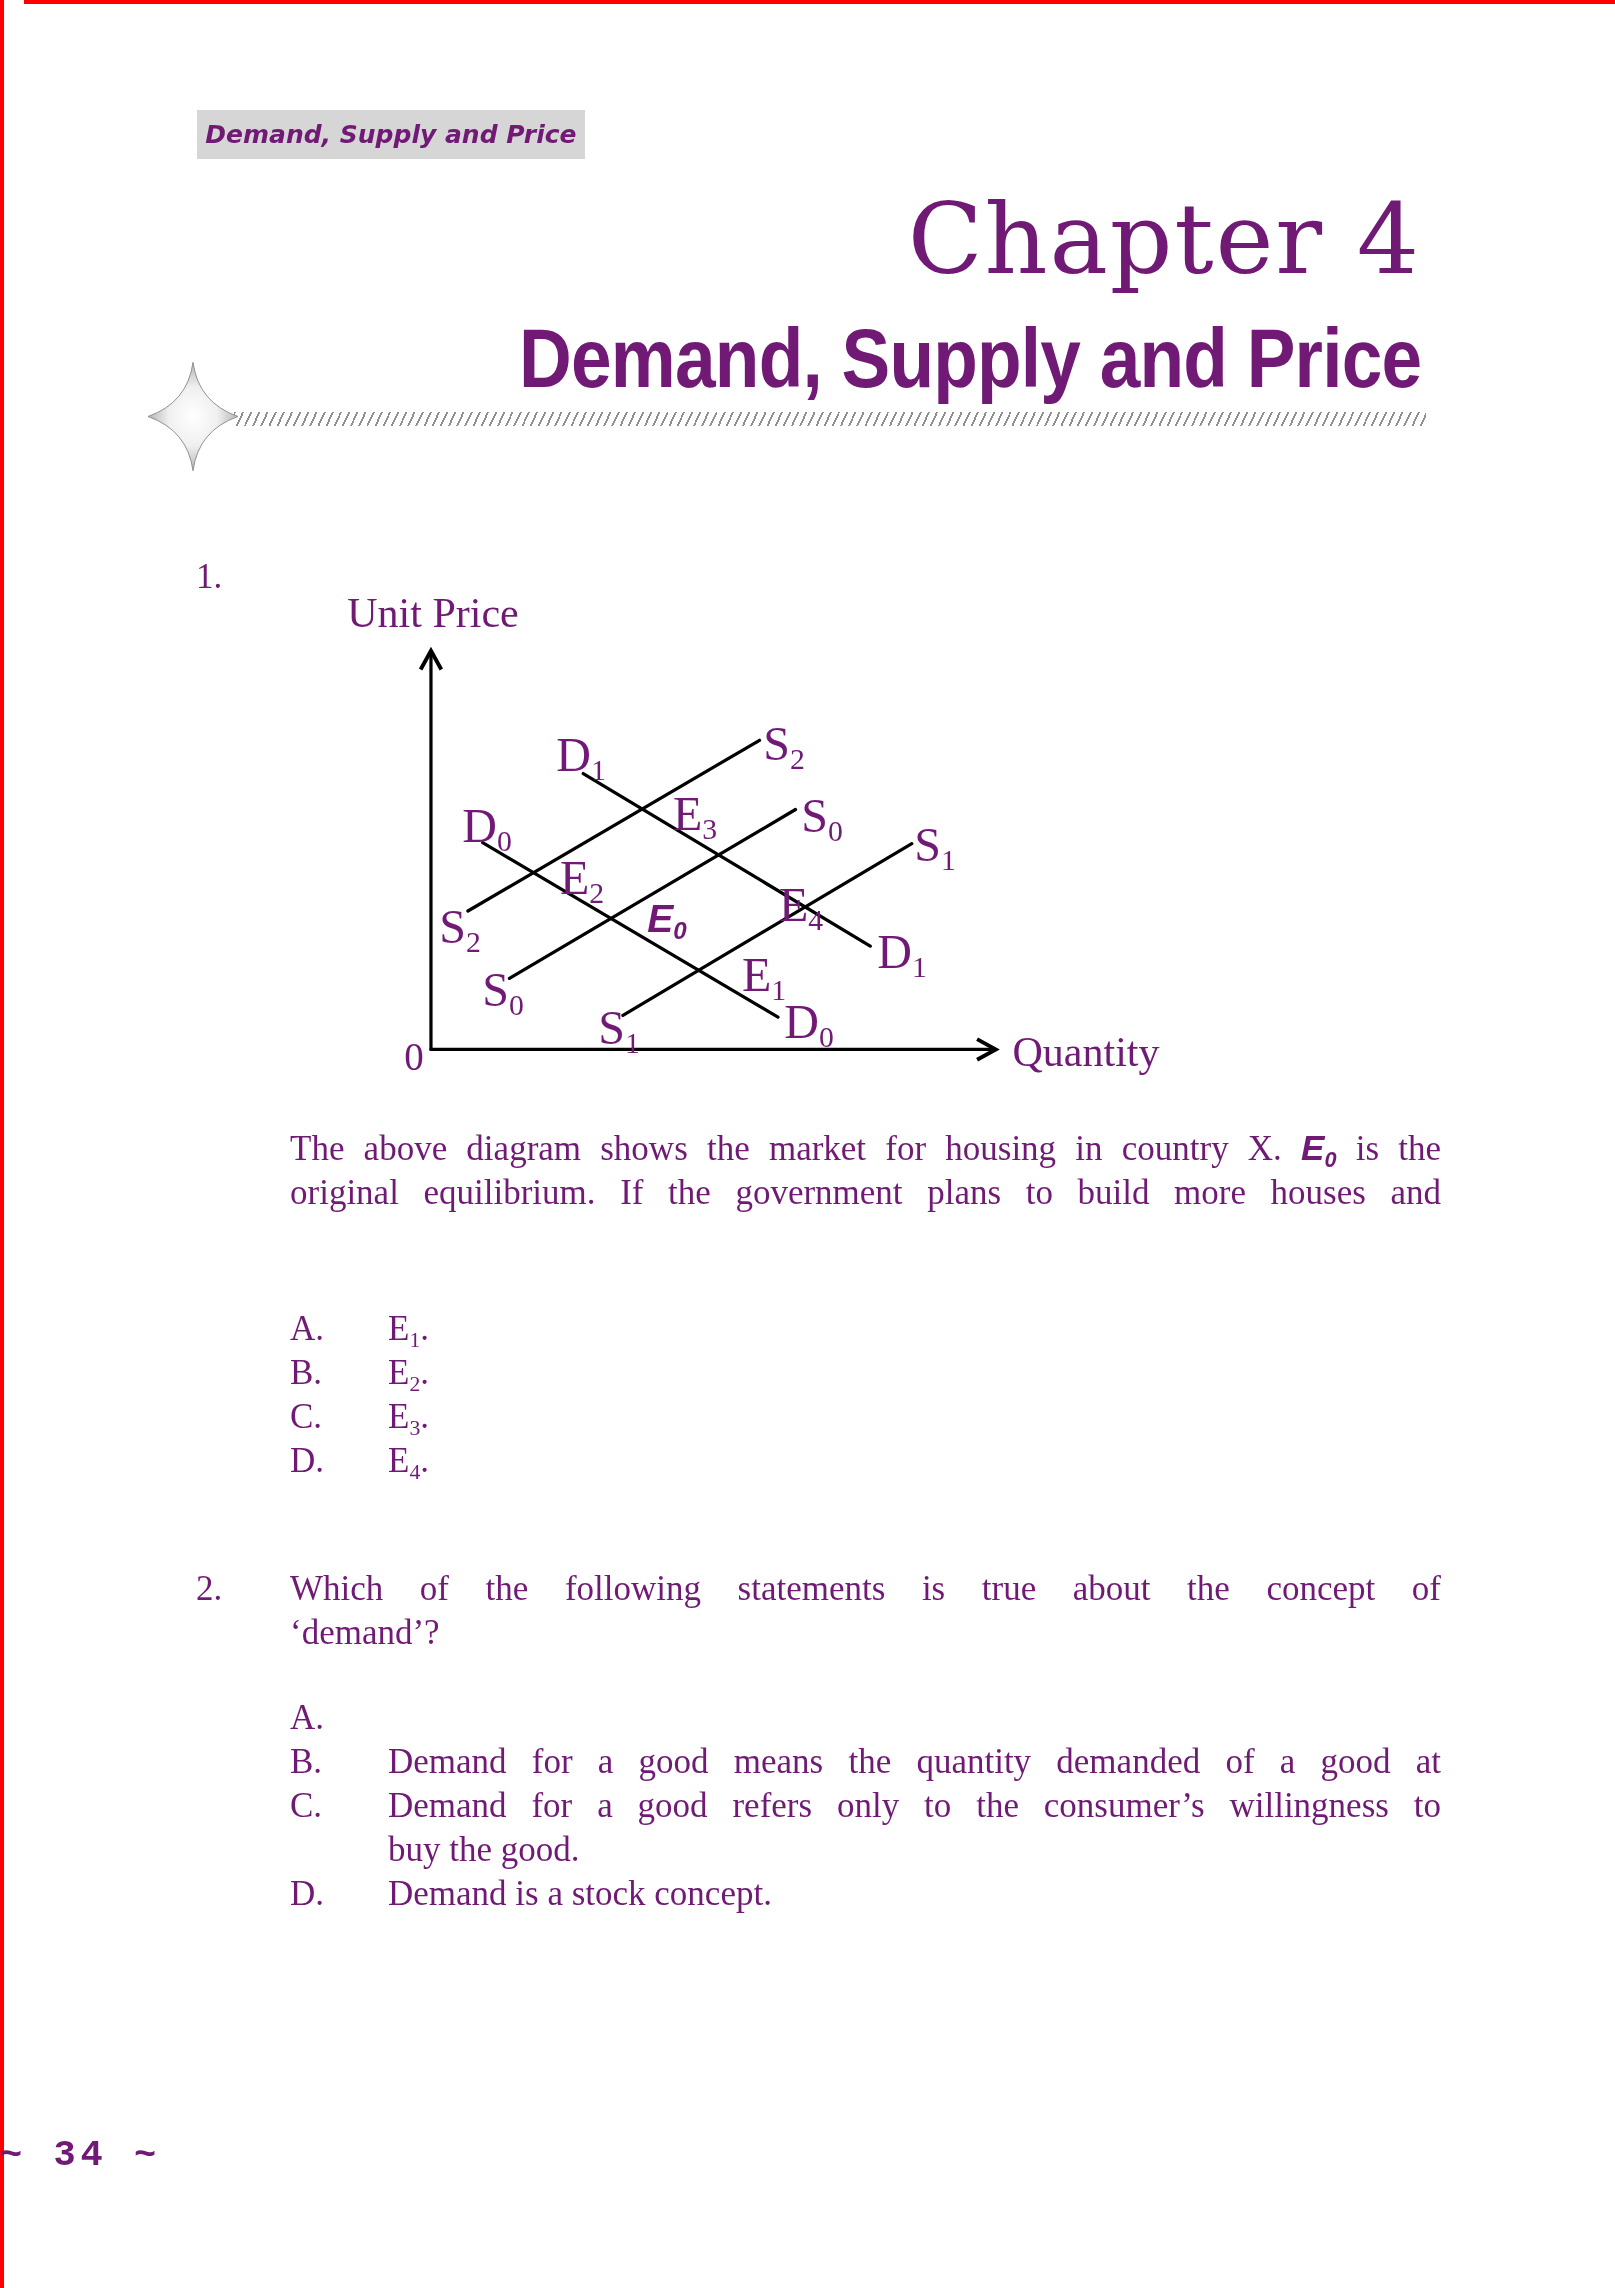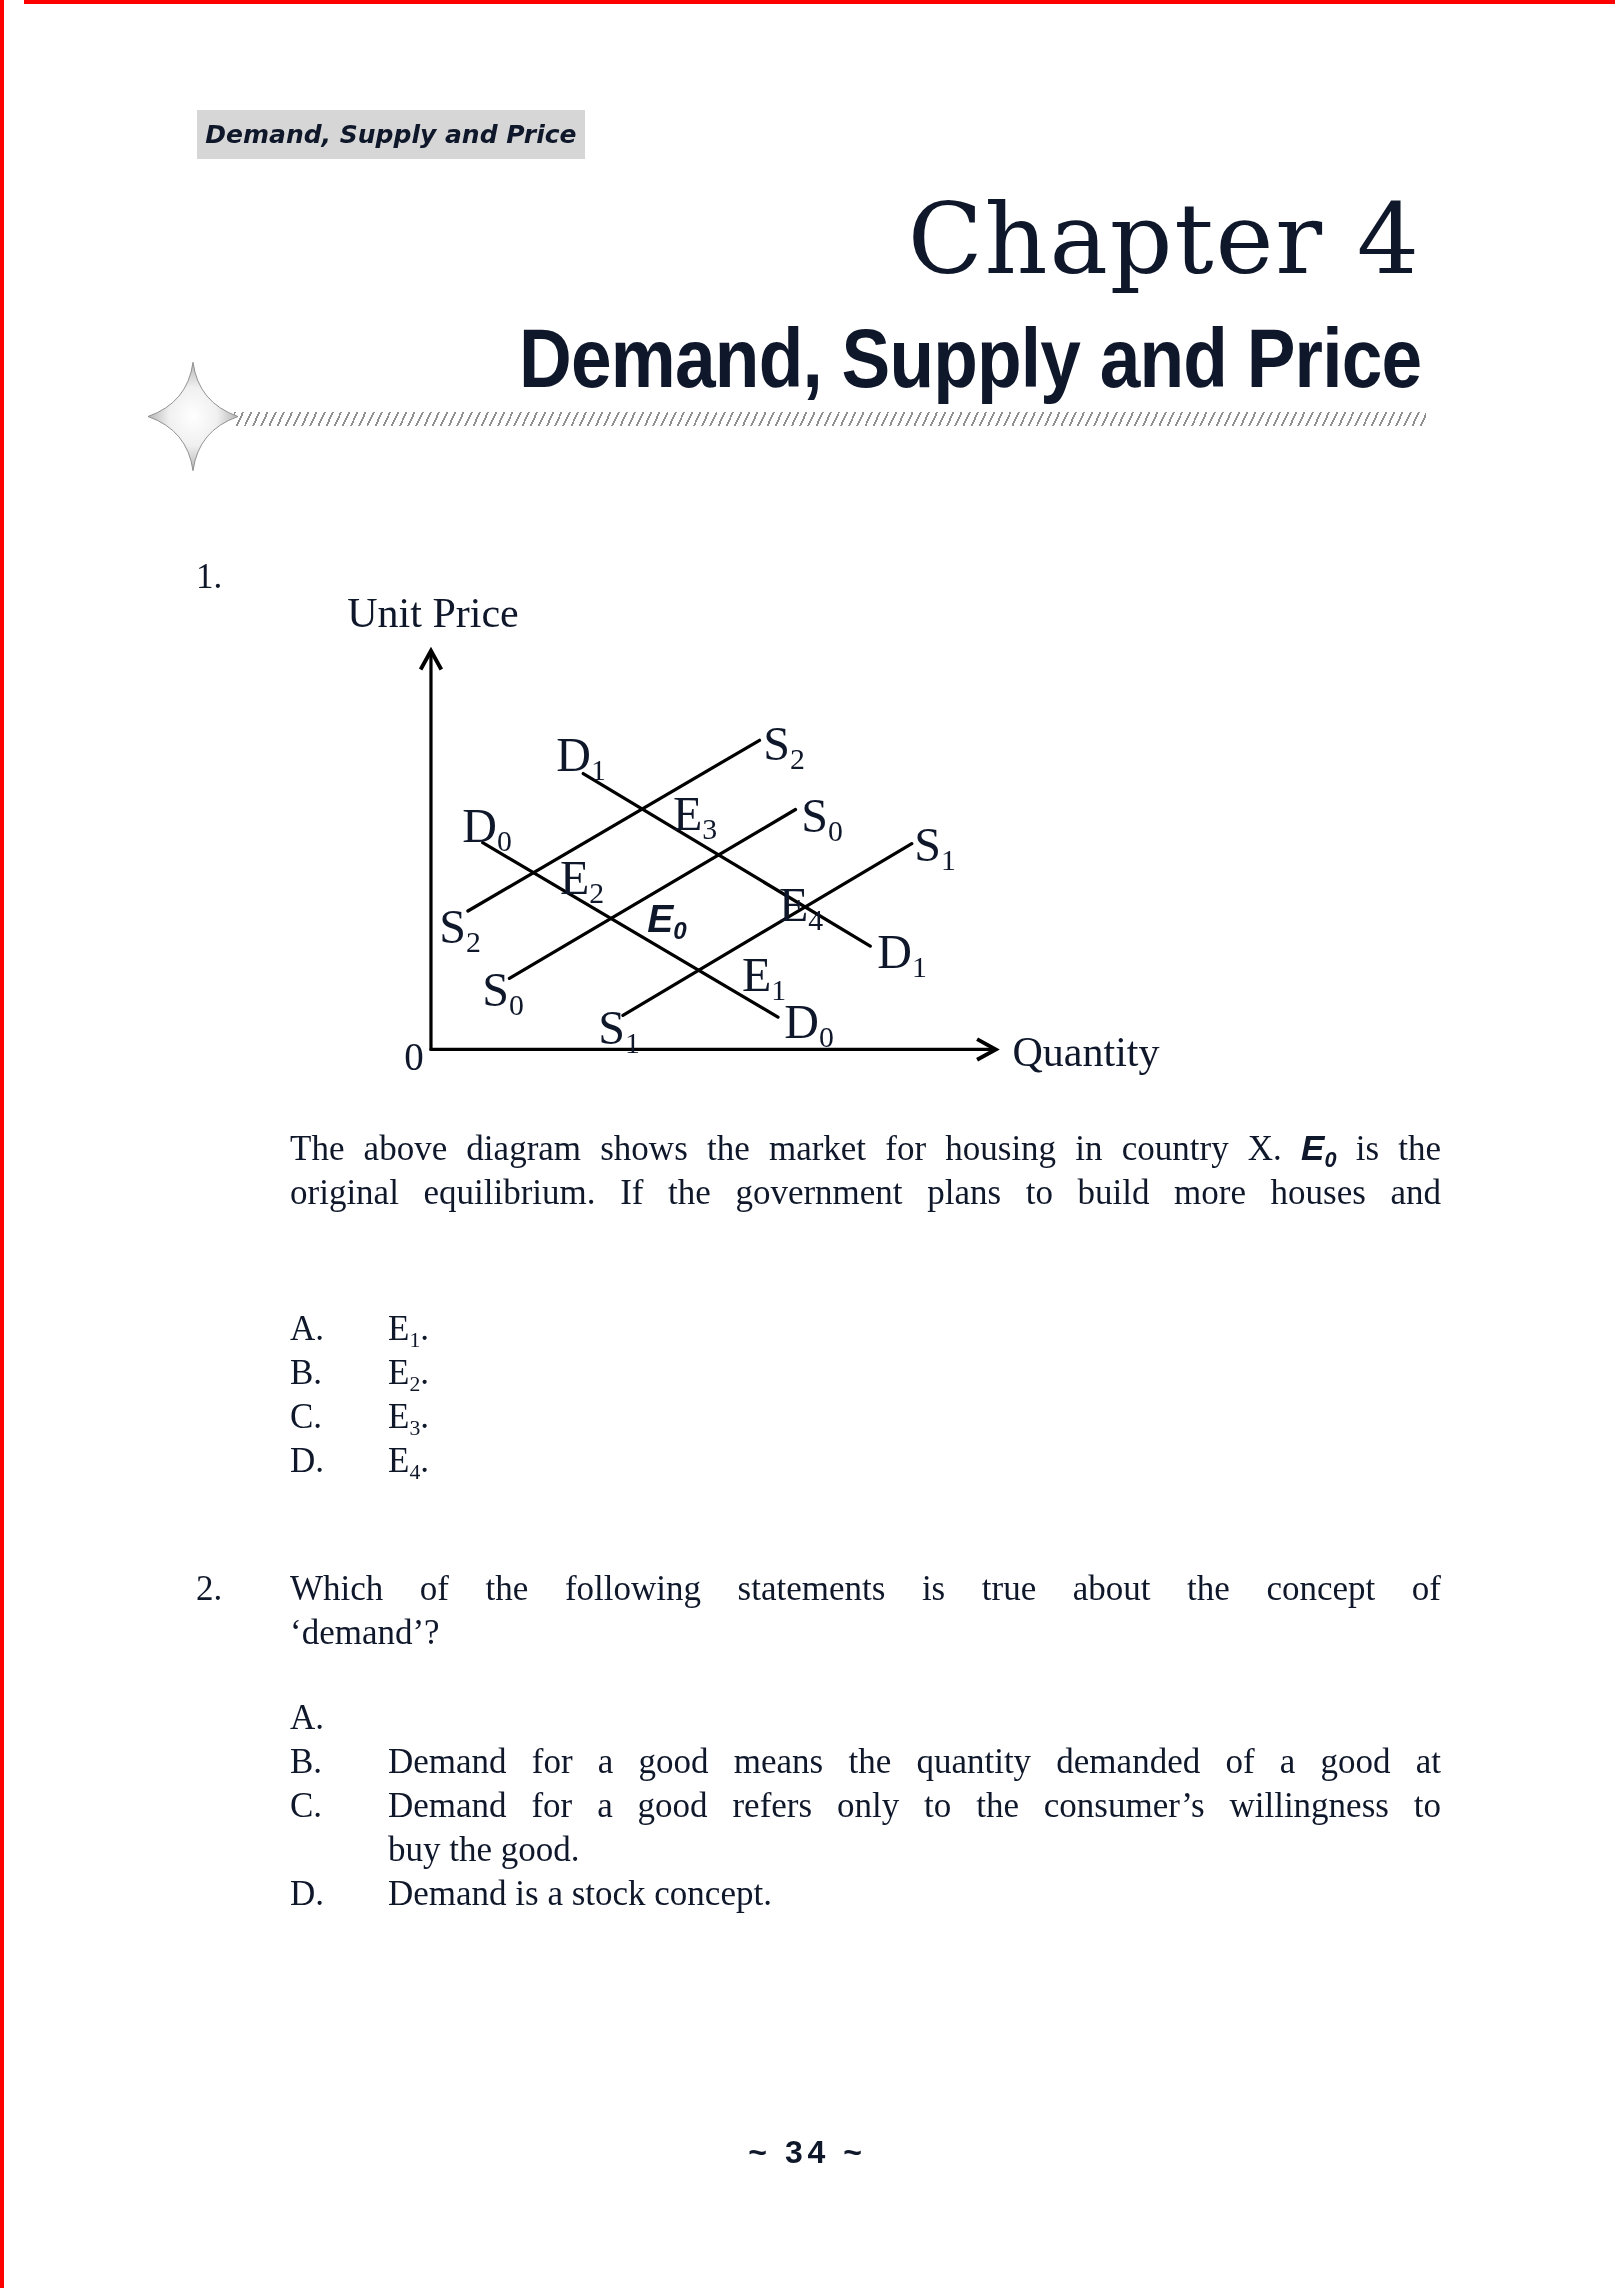--- a/index.html
+++ b/index.html
@@ -1,17 +1,17 @@
 <!DOCTYPE html>
 <html style="font-size:14.8px"><head>
 <meta charset="utf-8">
 <style>
   html,body{margin:0;padding:0;background:#ffffff;}
   #page{position:relative;width:1615px;height:2289px;background:#ffffff;overflow:hidden;
-        font-family:"Liberation Serif",serif;color:#0f172a;}
+        font-family:"Liberation Serif",serif;color:#701a75;}
   .edge{position:absolute;background:#ff0000;}
   .edge-left{left:0;top:0;width:3.7px;height:2289px;}
   .edge-top{left:24px;top:0;right:0;height:3.7px;}
 
   .badge{position:absolute;left:197px;top:110px;height:49px;background:#d6d6d6;
          display:flex;align-items:center;padding:0 8.3px;
          font-family:"DejaVu Sans",sans-serif;font-weight:bold;font-style:italic;
          font-size:25px;letter-spacing:0px;white-space:nowrap;}
   .chapter{position:absolute;right:194px;top:190px;line-height:1;
            font-family:"DejaVu Serif",serif;font-size:98px;letter-spacing:1.8px;white-space:nowrap;}
@@ -44,22 +44,22 @@
   .e0{font-family:"Liberation Sans",sans-serif;font-weight:bold;font-style:italic;}
 
   #q1-options{position:absolute;left:290px;top:1307px;font-size:35px;line-height:44px;}
   .optrow{white-space:nowrap;}
   .optletter{display:inline-block;width:98px;}
   #q2-options{position:absolute;left:290px;top:1696px;width:1151px;font-size:35px;line-height:44px;}
   .optrow2{display:flex;align-items:flex-start;}
   .optletter2{flex:0 0 98px;}
   .opttext{flex:1 1 auto;min-width:0;}
 
-  .footer{position:absolute;left:0;right:0;top:2134px;text-align:center;
-          font-family:Liberation Sans, sans-serif;font-weight:bold;font-size:32px;letter-spacing:4.6px;}
+  .footer{position:absolute;left:0;right:0;top:2134px;text-align:left;
+          font-family:Liberation Mono, monospace;font-weight:bold;font-size:37px;letter-spacing:4.6px;}
 </style>
 </head>
 <body>
 
 <div id="page">
   <div class="edge edge-left"></div>
   <div class="edge edge-top"></div>
 
   <div class="badge">Demand, Supply and Price</div>
   <div class="chapter">Chapter 4</div>

